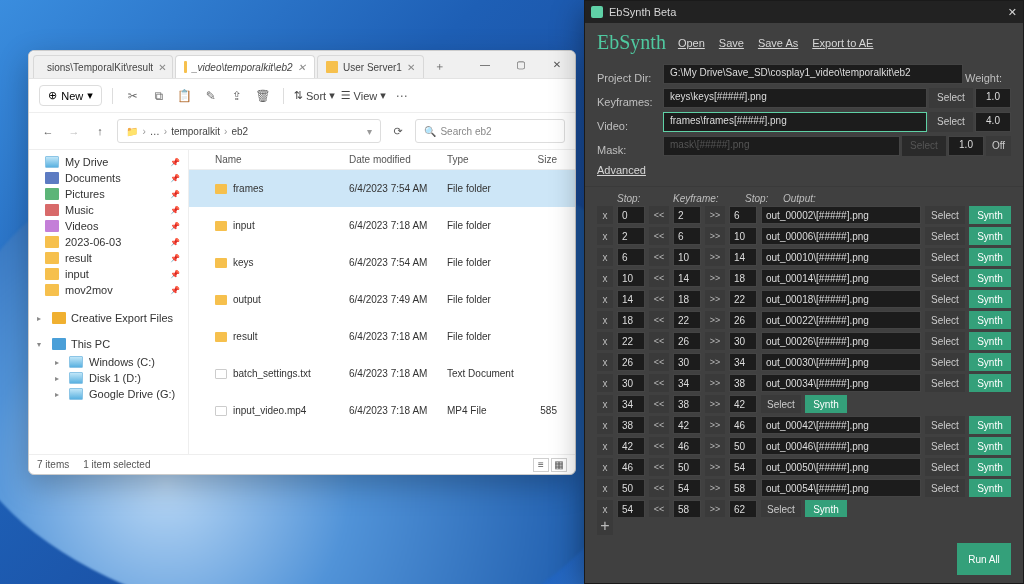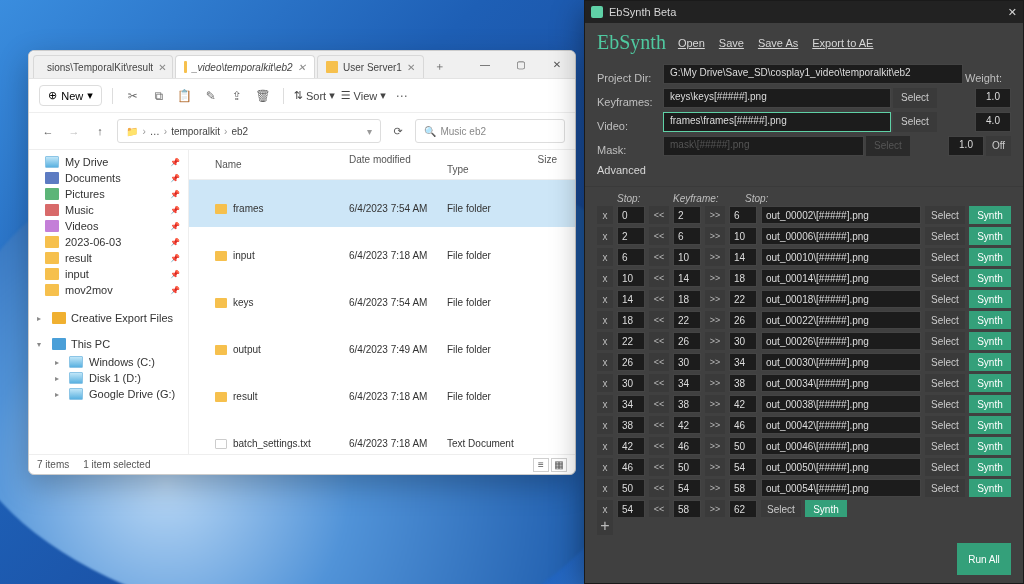--- a/index.html
+++ b/index.html
@@ -41,21 +41,21 @@
 .fc-music{background:#d86a6a;}
 .fc-vid{background:#c47fd8;}
 .fc-cc{background:#f0b030;}
 .filelist{ flex:1; overflow:auto;}
 .fl-head{ display:flex; border-bottom:1px solid #eee; padding:4px 0; font-size:10px;color:#555; position:sticky;top:0;background:#fff;}
 .fl-row{ display:flex; padding:13px 0; font-size:10px;color:#333; align-items:flex-end;}
 .fl-row.sel{ background:#cde6f7;}
 .c-name{ width:160px; padding-left:26px; display:flex;align-items:center;gap:6px;}
 .fl-head .c-name{padding-left:6px;}
 .c-date{ width:98px;}
-.c-type{ width:76px;margin-top:10px;}
+.c-type{ width:76px;}
 .c-size{ width:40px;text-align:right;padding-right:6px;}
 .f-icon{width:12px;height:10px;border-radius:1px;flex-shrink:0;}
 .fic-folder{background:#f6c04d;}
 .fic-txt{background:#fff;border:1px solid #ccc;}
 .fic-mp4{background:#fff;border:1px solid #ccc;}
 .exp-status{ border-top:1px solid #eee; display:flex; align-items:center; gap:14px; padding:2px 8px; font-size:10px;color:#555;height:20px;}
 .exp-status .layouts{margin-left:auto;display:flex;gap:2px;}
 .lay-ic{width:16px;height:14px;border:1px solid #cfcfcf;display:flex;align-items:center;justify-content:center;}
 
 .ebsynth{ position:absolute; right:0; top:0; width:440px; height:584px; background:#404040; border:1px solid #1a1a1a; display:flex; flex-direction:column; box-shadow:0 10px 30px rgba(0,0,0,.4);}
@@ -67,23 +67,23 @@
 .eb-logo{ font-family:"Brush Script MT",cursive; color:#4fc9a0; font-size:20px;}
 .eb-links{display:flex;gap:14px;font-size:11px;color:#d6d6d6;text-decoration:underline;}
 .eb-field{ display:flex; align-items:flex-end; gap:2px; margin-bottom:4px; font-size:11px;}
 .eb-lbl{width:64px;color:#bfbfbf;}
 .eb-inp{ flex:1; background:#1c1c1c; border:1px solid #444; color:#ddd; padding:2px 6px; height:20px; font-size:10px; overflow:hidden;white-space:nowrap;}
 .eb-inp.mask{color:#555;}
 .eb-inp.focus{border-color:#5fd1a6;}
 .eb-selbtn{ width:44px; text-align:center; background:#3a3a3a; color:#ccc; padding:2px 0; font-size:10px; height:20px;line-height:16px;}
 .eb-selbtn.dis{color:#555;background:#2a2a2a;}
 .eb-wlbl{width:46px;color:#bfbfbf;font-size:11px;}
-.eb-wval{ width:36px; background:#1c1c1c; border:1px solid #444; color:#ddd; padding:2px 4px; font-size:10px; text-align:center;height:20px;margin-left:36px;}
+.eb-wval{ width:36px; background:#1c1c1c; border:1px solid #444; color:#ddd; padding:2px 4px; font-size:10px; text-align:center;height:20px;}
 .eb-off{ width:25px; background:#3a3a3a; color:#ccc; text-align:center; font-size:10px;height:20px;line-height:20px;}
-.adv{font-size:11px;color:#d6d6d6;margin-top:4px;display:inline-block;}
+.adv{font-size:11px;color:#d6d6d6;text-decoration:underline;margin-top:4px;display:inline-block;}
 .eb-colhead{ display:flex; gap:0; padding:6px 12px 2px; font-size:10px; color:#bfbfbf;}
 .eb-colhead div{text-align:left;font-style:italic;}
 .eb-rows{ flex:1; overflow:auto; padding:0 12px 6px;}
 .eb-row{ display:flex; align-items:center; gap:4px; margin-bottom:3px; font-size:10px; color:#ddd;}
 .rxbtn{ width:16px;height:18px;background:#3a3a3a;color:#bbb;display:flex;align-items:center;justify-content:center;}
 .rcell{ background:#1c1c1c;border:1px solid #444;height:18px;padding:0 4px;display:flex;align-items:center;}
 .rstop1{width:28px;}
 .rkf{width:28px;}
 .rstop2{width:28px;}
 .rkbtn{width:20px;height:18px;background:#3a3a3a;color:#bbb;display:flex;align-items:center;justify-content:center;font-size:9px;}
@@ -146,21 +146,21 @@
         <span>📁</span> 
         <span class="sep">›</span> 
         <span>…</span> 
         <span class="sep">›</span> 
         <span>temporalkit</span> 
         <span class="sep">›</span> 
         <span>eb2</span>
         <span style="margin-left:auto;color:#999;">▾</span>
       </div>
     <div class="nav-arr">⟳</div>
-    <div class="search-box">🔍 <span>Music eb2</span></div>
+    <div class="search-box">🔍 <span>Search eb2</span></div>
   </div>
   <div class="exp-body">
     <div class="sidebar" id="sidebar">
         <div class="sb-item">
           <span class="sb-icon fc-drive"></span>
           <span>My Drive</span>
           <span class="pin">📌</span>
         </div>
         <div class="sb-item">
           <span class="sb-icon fc-doc"></span>
@@ -356,20 +356,21 @@
     </div>
     <span class="adv">Advanced</span>
   </div>
   <div class="eb-colhead">
     <div style="width:20px;"></div>
     <div style="width:32px;">Stop:</div>
     <div style="width:24px;"></div>
     <div style="width:32px;">Keyframe:</div>
     <div style="width:40px;"></div>
     <div style="width:32px;">Stop:</div>
+    <div style="flex:1;padding-left:6px;">Output:</div>
   </div>
   <div class="eb-rows" id="eb-rows">
       <div class="eb-row">
         <div class="rxbtn">x</div>
         <div class="rcell rstop1">0</div>
         <div class="rkbtn">&lt;&lt;</div>
         <div class="rcell rkf">2</div>
         <div class="rkbtn">&gt;&gt;</div>
         <div class="rcell rstop2">6</div>
         <div class="rcell rout">out_00002\[#####].png</div>
@@ -464,21 +465,20 @@
         <div class="rsel">Select</div>
         <div class="rsynth">Synth</div>
       </div>
       <div class="eb-row">
         <div class="rxbtn">x</div>
         <div class="rcell rstop1">34</div>
         <div class="rkbtn">&lt;&lt;</div>
         <div class="rcell rkf">38</div>
         <div class="rkbtn">&gt;&gt;</div>
         <div class="rcell rstop2">42</div>
-        <div class="rcell rout">out_00038\[#####].png</div>
         <div class="rsel">Select</div>
         <div class="rsynth">Synth</div>
       </div>
       <div class="eb-row">
         <div class="rxbtn">x</div>
         <div class="rcell rstop1">38</div>
         <div class="rkbtn">&lt;&lt;</div>
         <div class="rcell rkf">42</div>
         <div class="rkbtn">&gt;&gt;</div>
         <div class="rcell rstop2">46</div>

